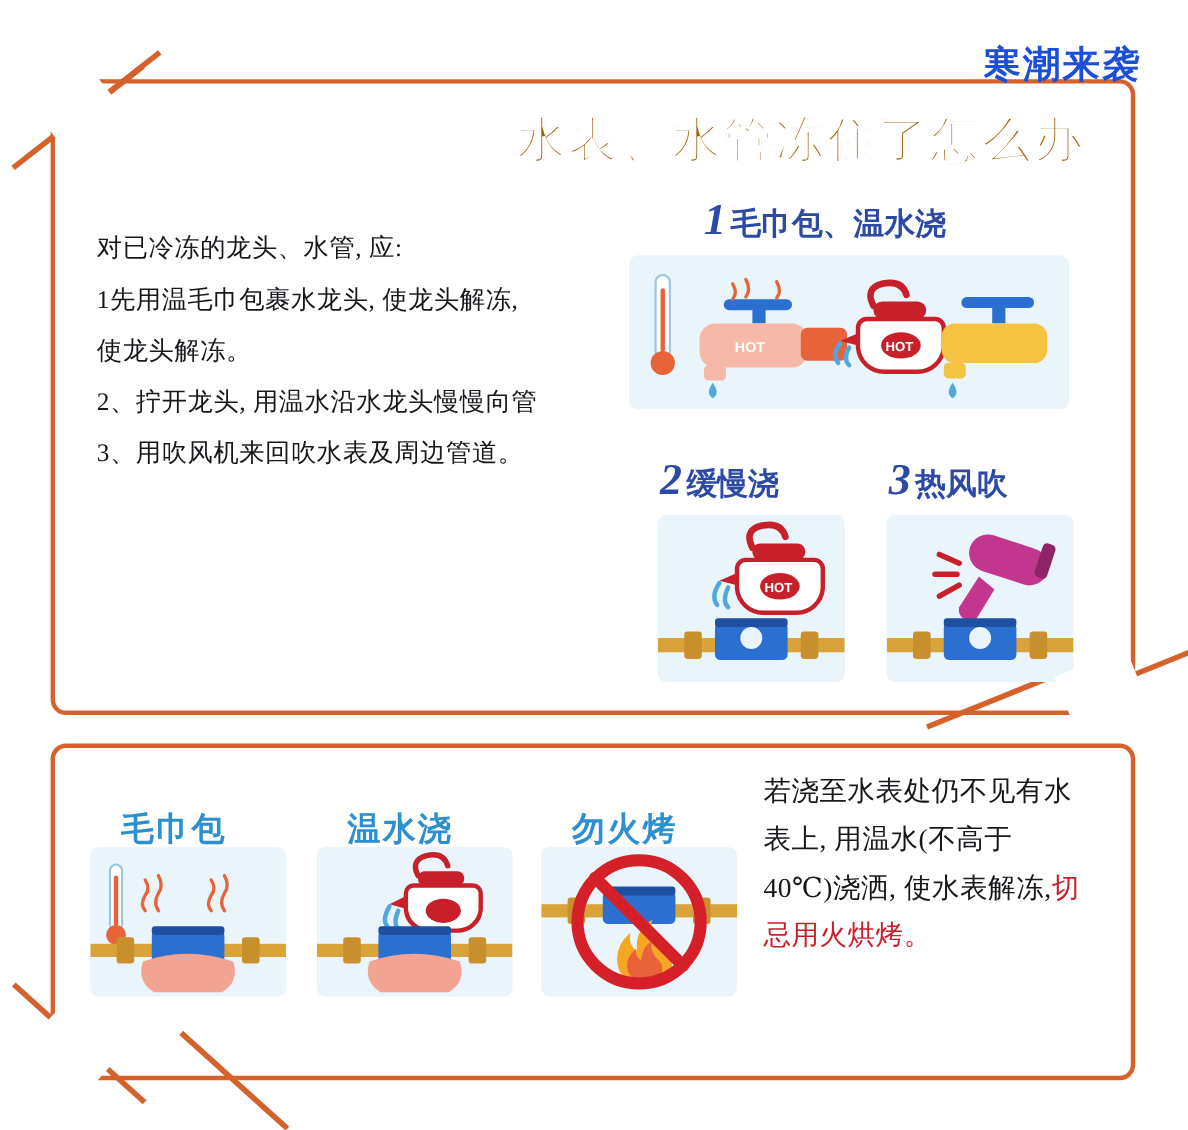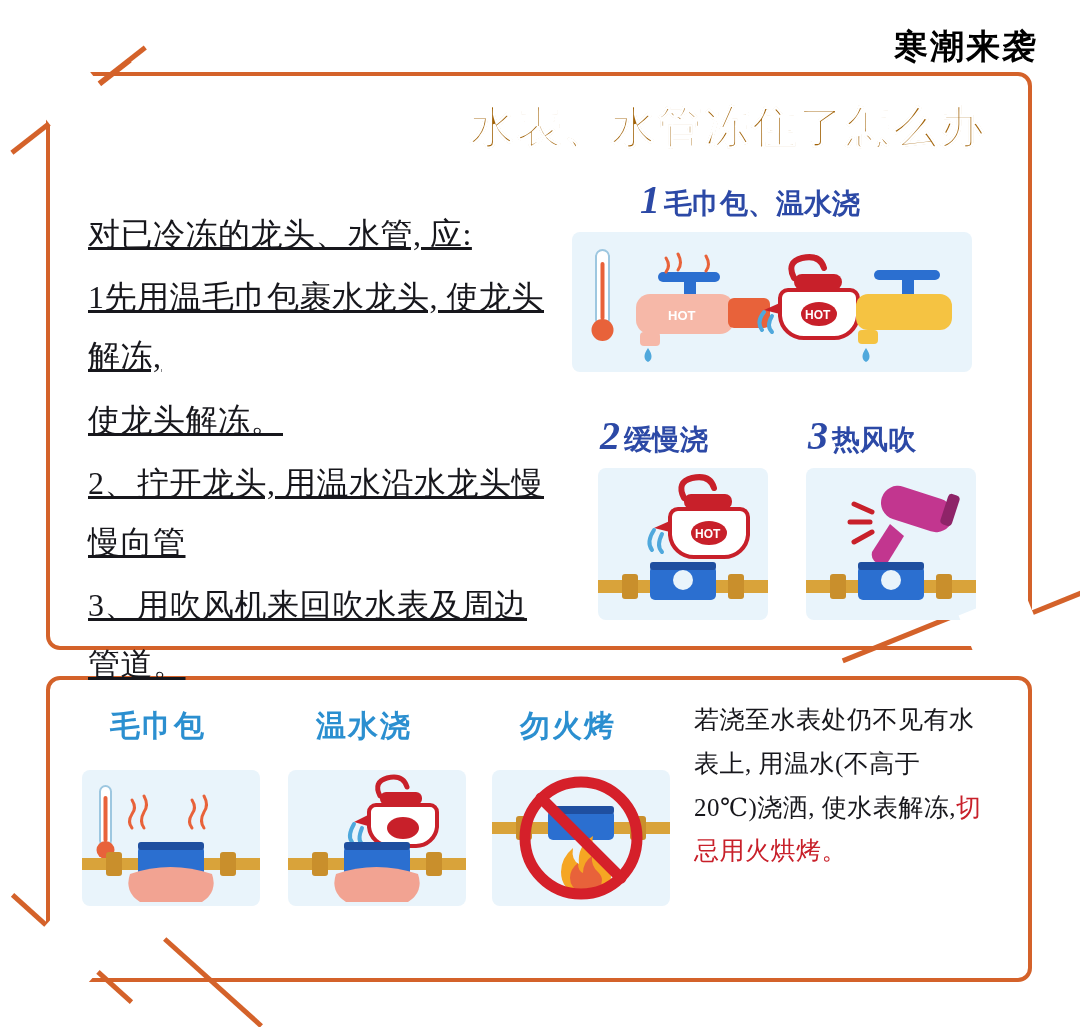--- a/index.html
+++ b/index.html
@@ -45,26 +45,26 @@
   .notch {
     position: absolute;
     background: #ffffff;
     z-index: 5;
   }
 
   
   #headline-small {
     position: absolute;
     right: 42px;
-    top: 24px;
+    top: 36px;
     font-family: Liberation Serif, serif;
     font-weight: bold;
     font-size: 34px;
     letter-spacing: 2px;
-    color: #000000;
+    color: #1d4ed8;
     z-index: 9;
   }
   #headline-main {
     position: absolute;
     left: 470px;
     top: 98px;
     font-family: "Liberation Sans", sans-serif;
     font-weight: bold;
     font-size: 44px;
     letter-spacing: 3px;
@@ -72,25 +72,24 @@
     -webkit-text-stroke: 1px #ffffff;
     z-index: 9;
   }
 
   
   #body-text {
     position: absolute;
     left: 88px;
     top: 205px;
     width: 470px;
-    font-size: 32px;
+    font-size: 23px;
     line-height: 1.85;
     color: #17171c;
     letter-spacing: 0.5px;
-    text-decoration: underline;
   }
   #body-text p { margin: 0 0 4px 0; }
 
   
   .step-label {
     position: absolute;
     font-family: "Liberation Sans", sans-serif;
     font-weight: bold;
     color: #2c49a6;
     white-space: nowrap;
@@ -125,20 +124,21 @@
 
   
   .caption {
     position: absolute;
     font-family: "Liberation Sans", sans-serif;
     font-weight: bold;
     font-size: 30px;
     color: #2b8fd0;
     letter-spacing: 2px;
     white-space: nowrap;
+    margin-top: 28px;
   }
   #cap-1 { left: 110px; top: 706px; }
   #cap-2 { left: 316px; top: 706px; }
   #cap-3 { left: 520px; top: 706px; }
 
   
   #bottom-text {
     position: absolute;
     left: 694px;
     top: 698px;
@@ -349,16 +349,16 @@
       <circle cx="89" cy="68" r="56" fill="none" stroke="#d5202a" stroke-width="11"></circle>
       <line x1="49" y1="28" x2="129" y2="108" stroke="#d5202a" stroke-width="11" stroke-linecap="round"></line>
     </g>
   </svg>
 </div>
 
 <div id="bottom-text">
   <div>若浇至水表处仍不见有水</div>
   <div>表上, 用温水(不高于</div>
   <div>
-    <span>20℃)浇洒, 使水表解冻,</span><span class="warn">切</span>
+    <span>40℃)浇洒, 使水表解冻,</span><span class="warn">切</span>
   </div>
   <div class="warn">忌用火烘烤。</div>
 </div>
 
 </body></html>

